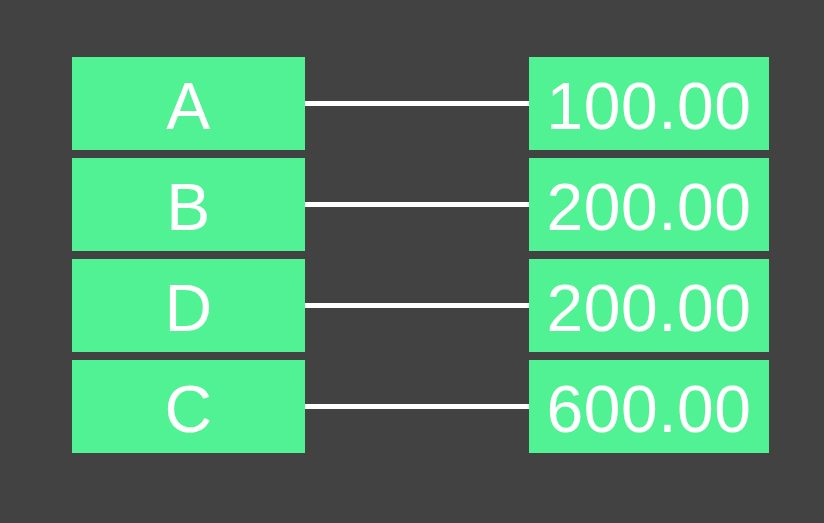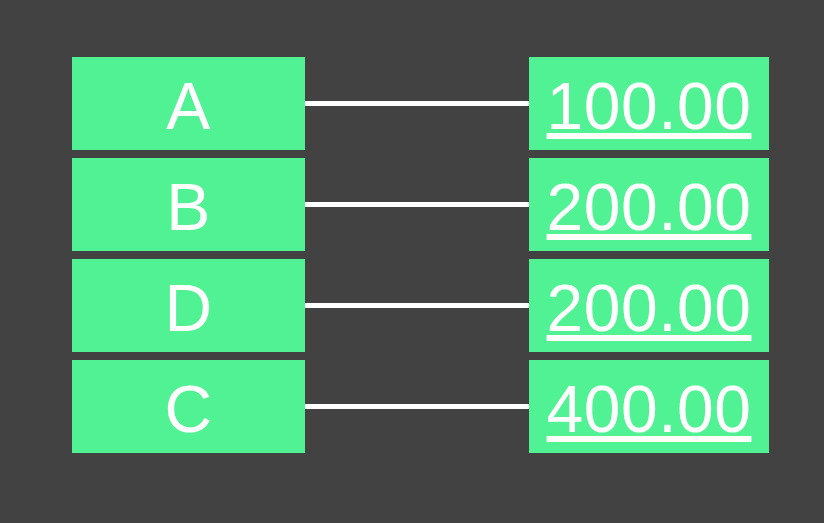--- a/index.html
+++ b/index.html
@@ -29,21 +29,21 @@
     background: var(--box-color, #50f294);
     color: var(--text-color, #ffffff);
     display: flex;
     align-items: center;
     justify-content: center;
     font-size: 66px;
     line-height: 1;
     box-sizing: border-box;
   }
   .node.left  { width: 233px; }
-  .node.right { width: 240px; text-decoration: underline; }
+  .node.right { width: 240px; }
   .node .label {
     transform: translateY(2px); 
     letter-spacing: 0.5px;
   }
   .connector {
     width: 224px;
     display: flex;
     align-items: center;
   }
   .connector .line {
@@ -94,17 +94,17 @@
   </div>
 
   <div class="row">
     <div class="node left">
       <span class="label">C</span>
     </div>
     <div class="connector">
       <div class="line"></div>
     </div>
     <div class="node right">
-      <span class="label">400.00</span>
+      <span class="label">600.00</span>
     </div>
   </div>
 
 </div>
 
 </body></html>

